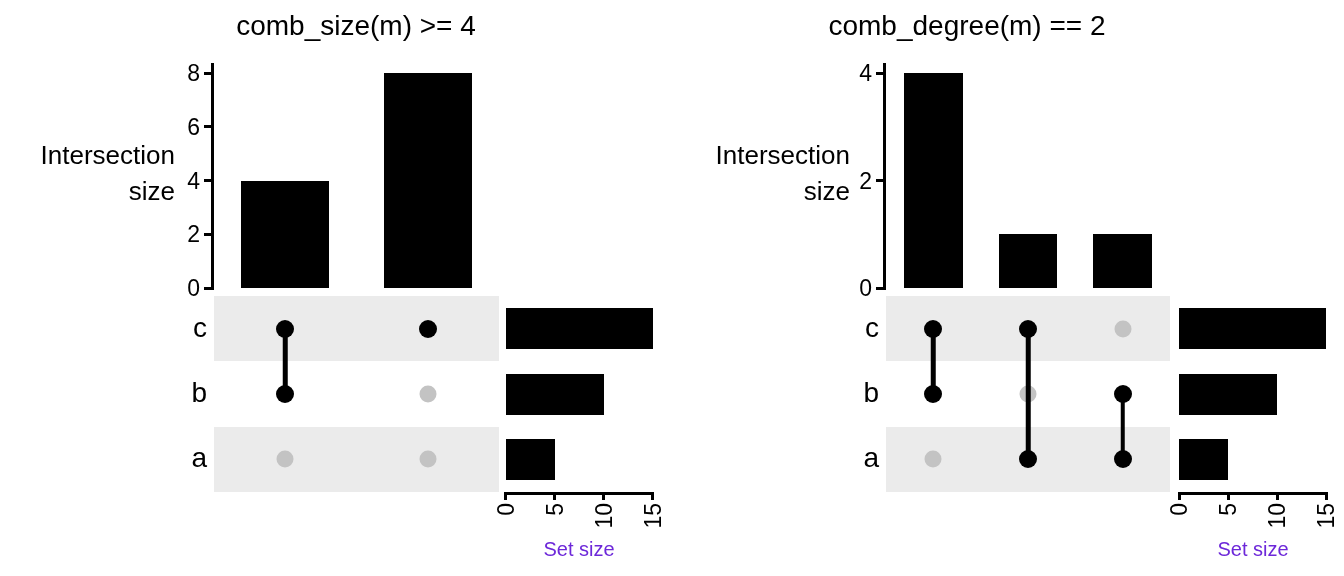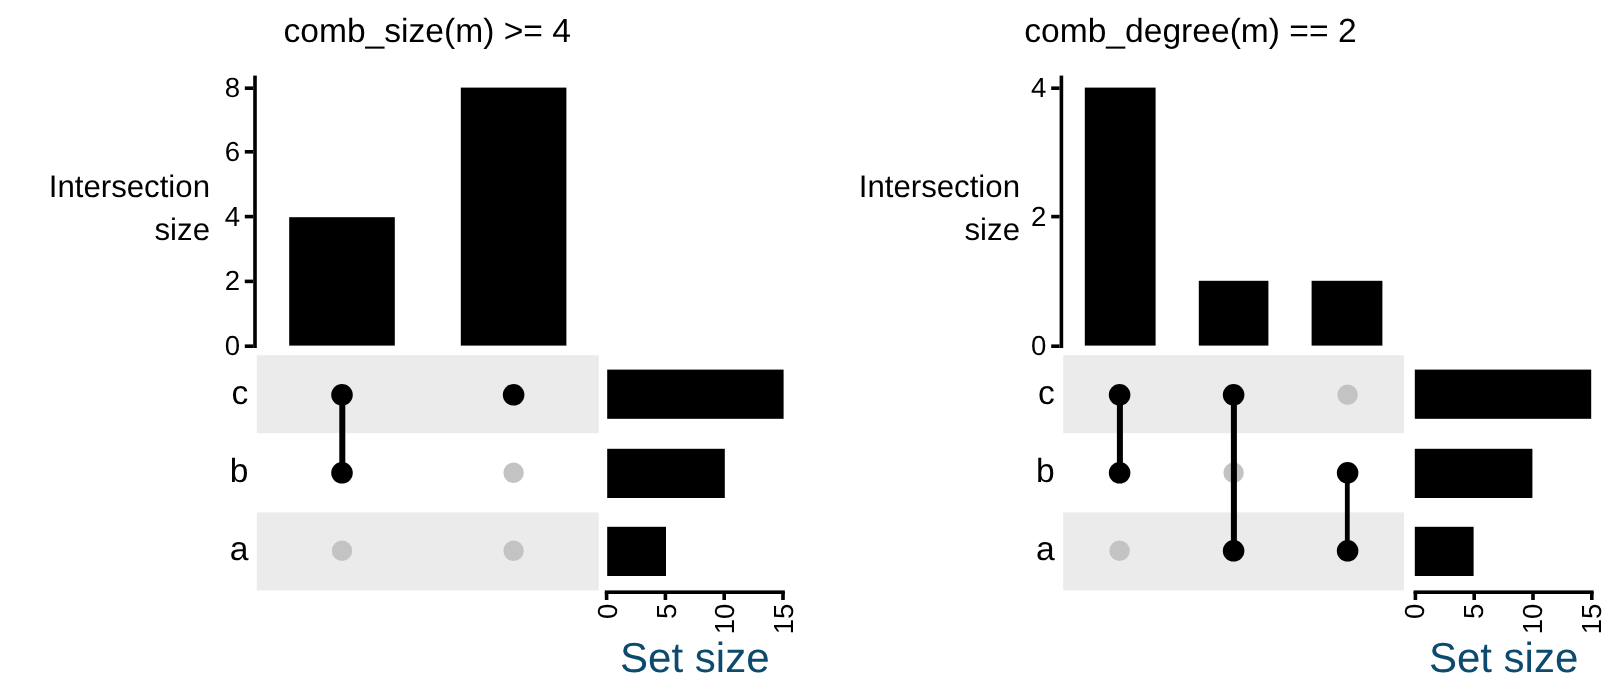--- a/index.html
+++ b/index.html
@@ -10,21 +10,21 @@
   .title{
     position:absolute;transform:translate(-50%,-50%);
     font-size:28px;color:#000;white-space:nowrap;
   }
   .ylab{
     position:absolute;text-align:right;font-size:26px;color:#000;
     line-height:36px;white-space:nowrap;
   }
   .sslab{
     position:absolute;transform:translate(-50%,-50%);
-    font-size:35px;color:#0c4a6e;white-space:nowrap;
+    font-size:20px;color:#6d28d9;white-space:nowrap;
   }
   .tick-label-y{
     position:absolute;text-align:right;font-size:23px;color:#000;
     transform:translateY(-50%);white-space:nowrap;
   }
   .tick-label-ss{
     position:absolute;width:60px;height:24px;line-height:24px;
     text-align:right;font-size:23px;color:#000;
     transform:rotate(-90deg);white-space:nowrap;
   }
@@ -85,21 +85,21 @@
         <div class="axis-line" style="left: 553.2px; top: 493px; width: 3px; height: 7px;"></div>
         <div class="tick-label-ss" style="left: 524.7px; top: 521px;">5</div>
         <div class="axis-line" style="left: 602.2px; top: 493px; width: 3px; height: 7px;"></div>
         <div class="tick-label-ss" style="left: 573.7px; top: 521px;">10</div>
         <div class="axis-line" style="left: 651.2px; top: 493px; width: 3px; height: 7px;"></div>
         <div class="tick-label-ss" style="left: 622.7px; top: 521px;">15</div>
       </div>
   </div>
 
   <div>
-    <div class="title" id="title-1" style="left: 992px; top: 26px;">comb_degree(m) == 2</div>
+    <div class="title" id="title-1" style="left: 967px; top: 26px;">comb_degree(m) == 2</div>
     <div class="ylab" id="ylab-1" style="left: 550px; top: 137px; width: 300px;">
       <span>Intersection</span><br>
       <span>size</span>
     </div>
     <div class="sslab" id="sslab-1" style="left: 1253px; top: 549px;">Set size</div>
     <div id="dyn-1">
         <div class="stripe" style="left: 886px; top: 296px; width: 284px; height: 65.3333px; background: rgb(235, 235, 235);"></div>
         <div class="stripe" style="left: 886px; top: 426.667px; width: 284px; height: 65.3333px; background: rgb(235, 235, 235);"></div>
         <div class="axis-line" style="left: 883px; top: 63px; width: 3px; height: 227px;"></div>
         <div class="axis-line" style="left: 876px; top: 286.5px; width: 7px; height: 3px;"></div>

